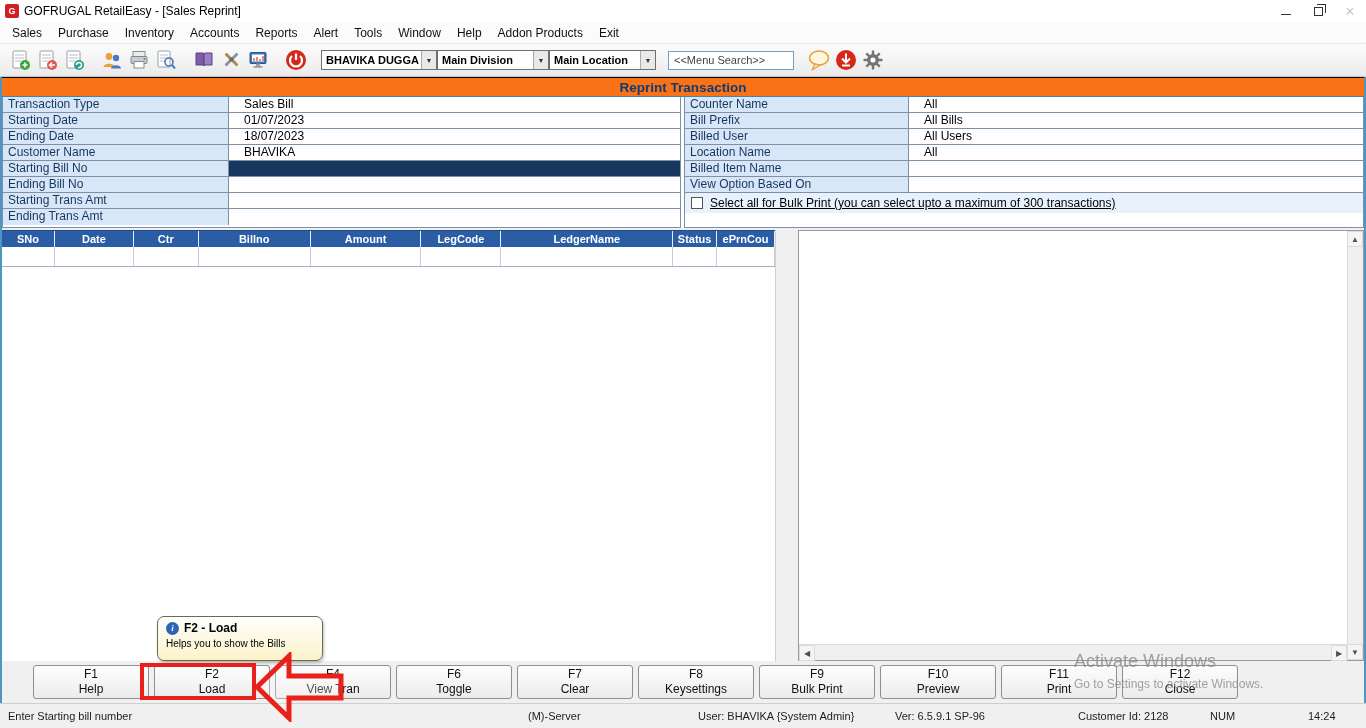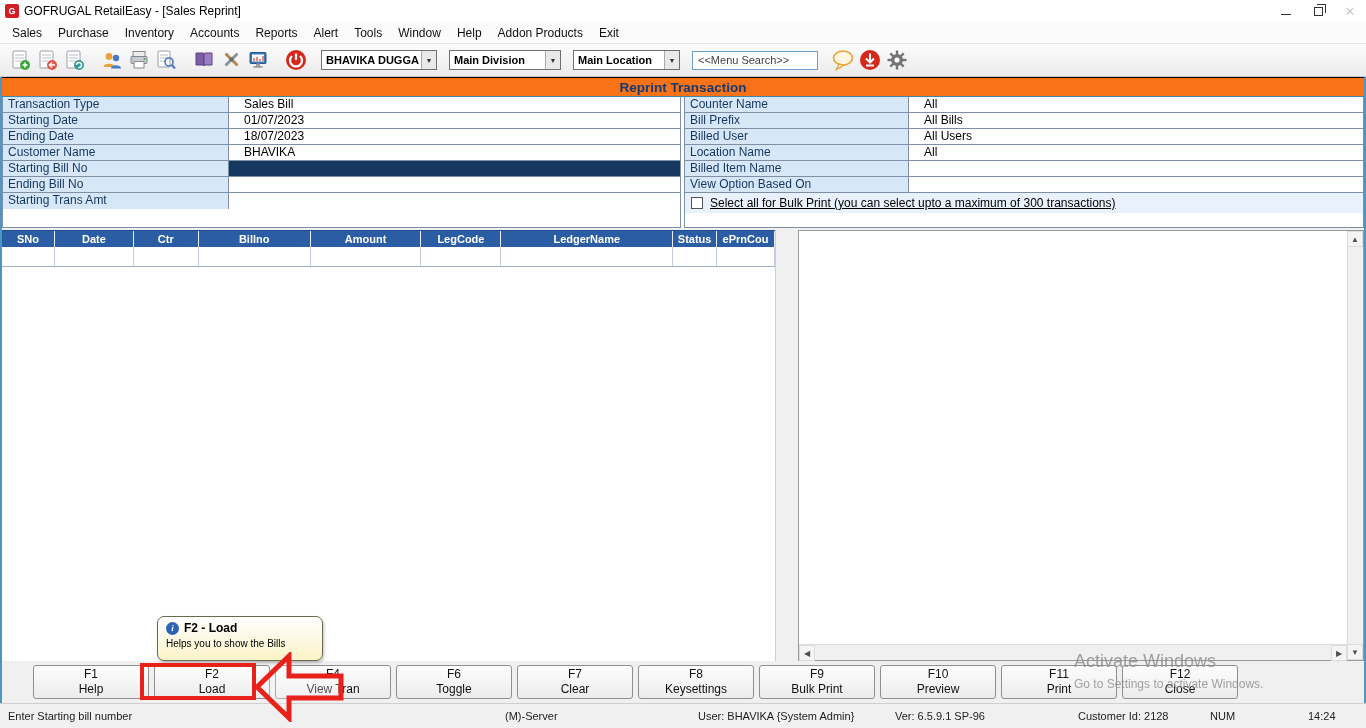--- a/index.html
+++ b/index.html
@@ -22,21 +22,21 @@
   
   .menubar { height:22px; display:flex; align-items:center; padding-left:4px; background:#FBFBFB; border-bottom:1px solid #E6E6E6; }
   .menu-item { padding:2px 8px; font-size:12px; color:#111; }
 
   
   .toolbar { height:33px; display:flex; align-items:center; padding:0 6px;
     background:linear-gradient(#FCFCFC,#EBEBEB); border-bottom:1px solid #C9C9C9; }
   .tb-icon { width:27px; height:27px; display:flex; align-items:center; justify-content:center; border-radius:3px; }
   .grp { margin-left:11px; }
   .tb-select { height:20px; border:1px solid #707070; background:#fff; display:flex; align-items:center;
-    font-size:11px; font-weight:bold; padding-left:4px; margin-left:12px; }
+    font-size:11px; font-weight:bold; padding-left:4px; margin-left:0; }
   .tb-select .sel-text { flex:1; overflow:hidden; white-space:nowrap; }
   .tb-select .arrow { width:15px; height:18px; background:#E9E9E9; border-left:1px solid #ABABAB;
     display:flex; align-items:center; justify-content:center; font-size:7px; color:#333; }
   .menu-search { width:126px; height:19px; border:1px solid #6FA0C8; font-size:11px; color:#444;
     padding-left:5px; margin-left:12px; font-family:"Liberation Sans",sans-serif; }
 
   
   .content { position:absolute; top:77px; left:0; right:0; bottom:25px; background:#F0F0F0;
     border-left:2px solid #4D96C4; border-right:2px solid #4D96C4; overflow:visible; }
   .page-header { height:20px; background:#f97316; border-top:1px solid #000000; border-bottom:1px solid #3E85B5;
@@ -289,20 +289,24 @@
           <div class="val selected"></div>
         </div>
       <div class="form-row">
           <div class="lbl">Ending Bill No</div>
           <div class="val"></div>
         </div>
       <div class="form-row">
           <div class="lbl">Starting Trans Amt</div>
           <div class="val"></div>
         </div>
+      <div class="form-row">
+          <div class="lbl">Ending Trans Amt</div>
+          <div class="val"></div>
+        </div>
     </div>
     <div class="form-table form-right">
       <div class="form-row">
           <div class="lbl" style="width:224px">Counter Name</div>
           <div class="val">All</div>
         </div>
       <div class="form-row">
           <div class="lbl" style="width:224px">Bill Prefix</div>
           <div class="val">All Bills</div>
         </div>
@@ -422,19 +426,19 @@
   </svg>
 
   <div class="watermark">
     <div class="wm1">Activate Windows</div>
     <div class="wm2">Go to Settings to activate Windows.</div>
   </div>
 </div>
 
 <div class="statusbar">
   <span class="sb-item" style="left:8px">Enter Starting bill number</span>
-  <span class="sb-item" style="left:505px">(M)-Server</span>
+  <span class="sb-item" style="left:528px">(M)-Server</span>
   <span class="sb-item" style="left:698px">User: BHAVIKA {System Admin}</span>
   <span class="sb-item" style="left:895px">Ver: 6.5.9.1 SP-96</span>
   <span class="sb-item" style="left:1078px">Customer Id: 2128</span>
   <span class="sb-item" style="left:1210px">NUM</span>
   <span class="sb-item" style="left:1308px">14:24</span>
 </div>
 
 </body></html>

